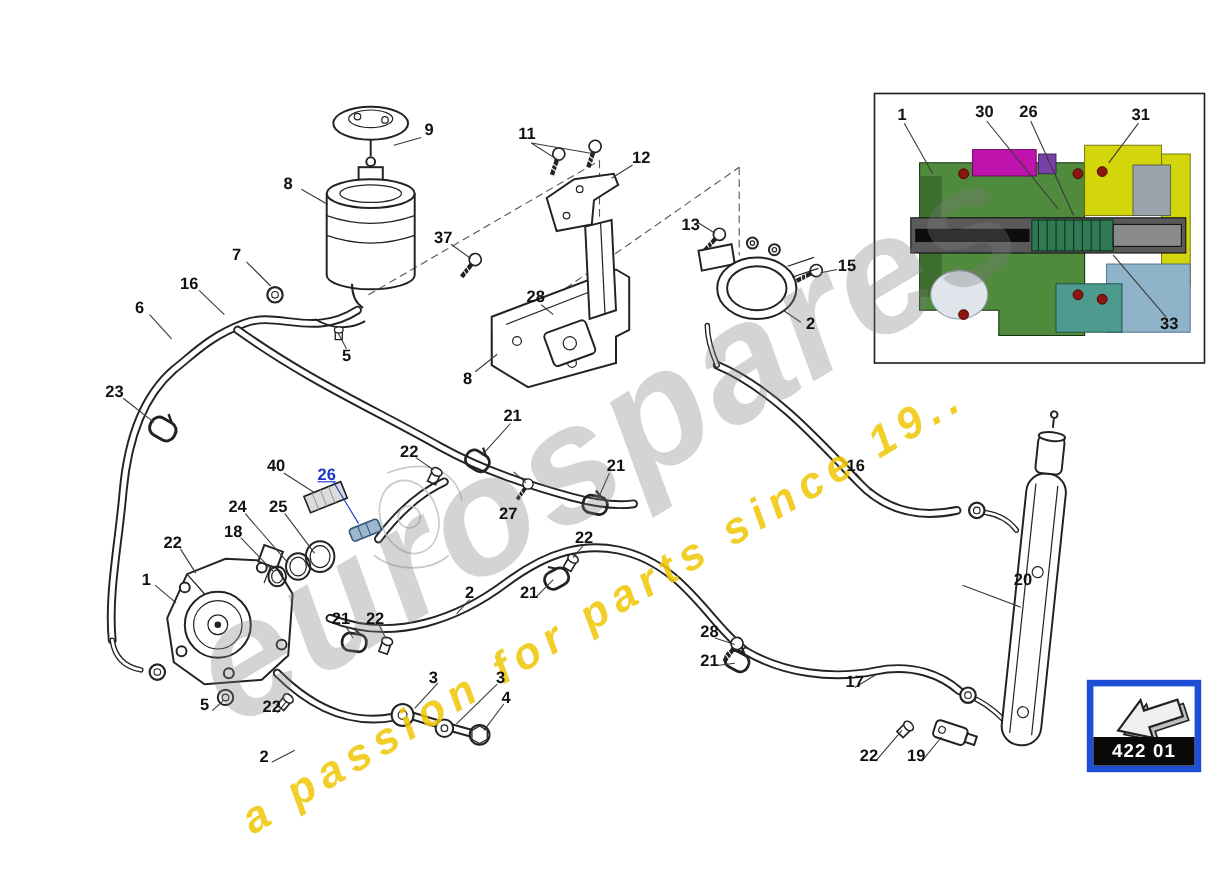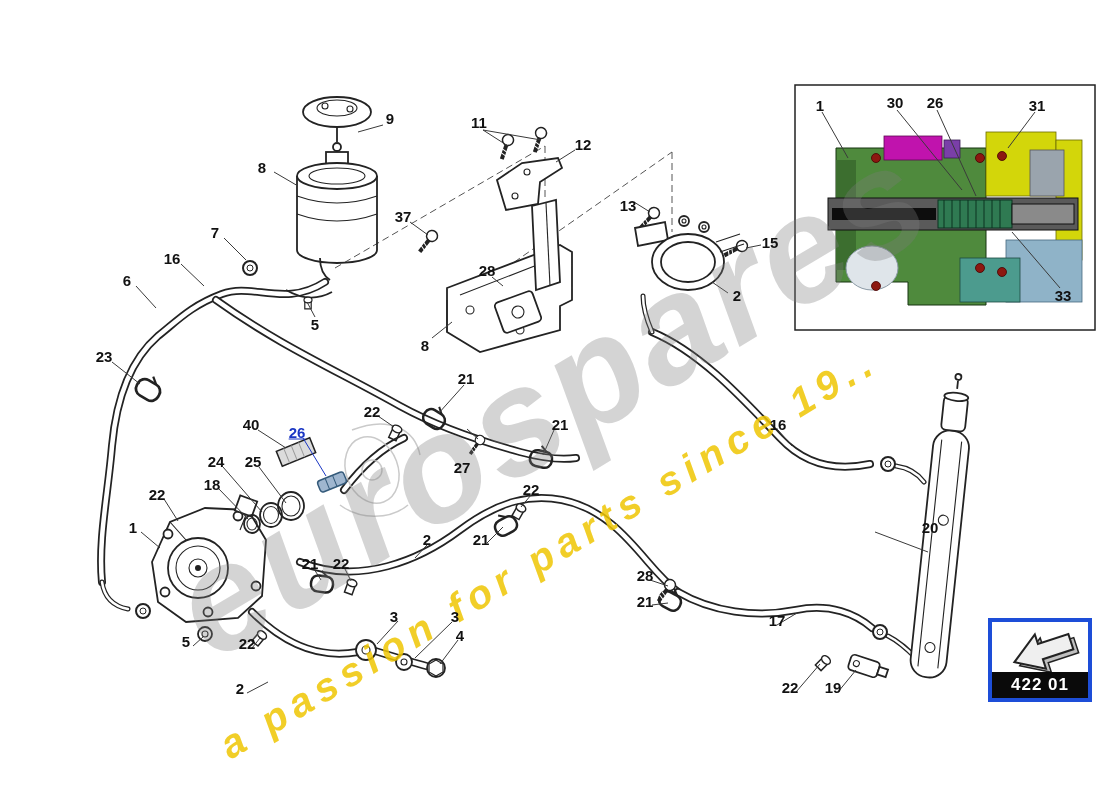--- a/index.html
+++ b/index.html
@@ -21,21 +21,21 @@
            letter-spacing:4px;color:rgba(125,125,125,0.33);white-space:nowrap;}
   .wm-sub{position:absolute;left:0;top:0;width:1100px;height:800px;z-index:2;
           display:flex;align-items:center;justify-content:center;pointer-events:none;
           transform:rotate(-31deg) translate(-80px,130px);font-weight:700;font-style:italic;
           font-size:40px;letter-spacing:7px;color:rgba(238,198,2,0.85);white-space:nowrap;}
   #callout-layer{position:absolute;left:0;top:0;width:1100px;height:800px;z-index:3;}
   .callout{position:absolute;transform:translate(-50%,-50%);font-weight:700;font-size:15px;
            color:#111;cursor:pointer;line-height:1;}
   .callout.accent{color:var(--accent,#1a36c4);text-decoration:underline;}
   .badge{position:absolute;left:988px;top:618px;width:104px;height:84px;z-index:4;
-         border:4px solid #1d4ed8;background:#fff;box-sizing:border-box;}
+         border:6px solid #1d4ed8;background:#fff;box-sizing:border-box;}
   .badge-code{position:absolute;left:0;bottom:0;width:100%;height:26px;background:#0a0a0a;
               color:#fff;font-weight:700;font-size:17px;display:flex;align-items:center;
               justify-content:center;letter-spacing:1px;}
 </style>
 </head>
 <body>
 
 <div class="stage">
 
 <svg class="art" width="1100" height="800" viewBox="0 0 1100 800">

